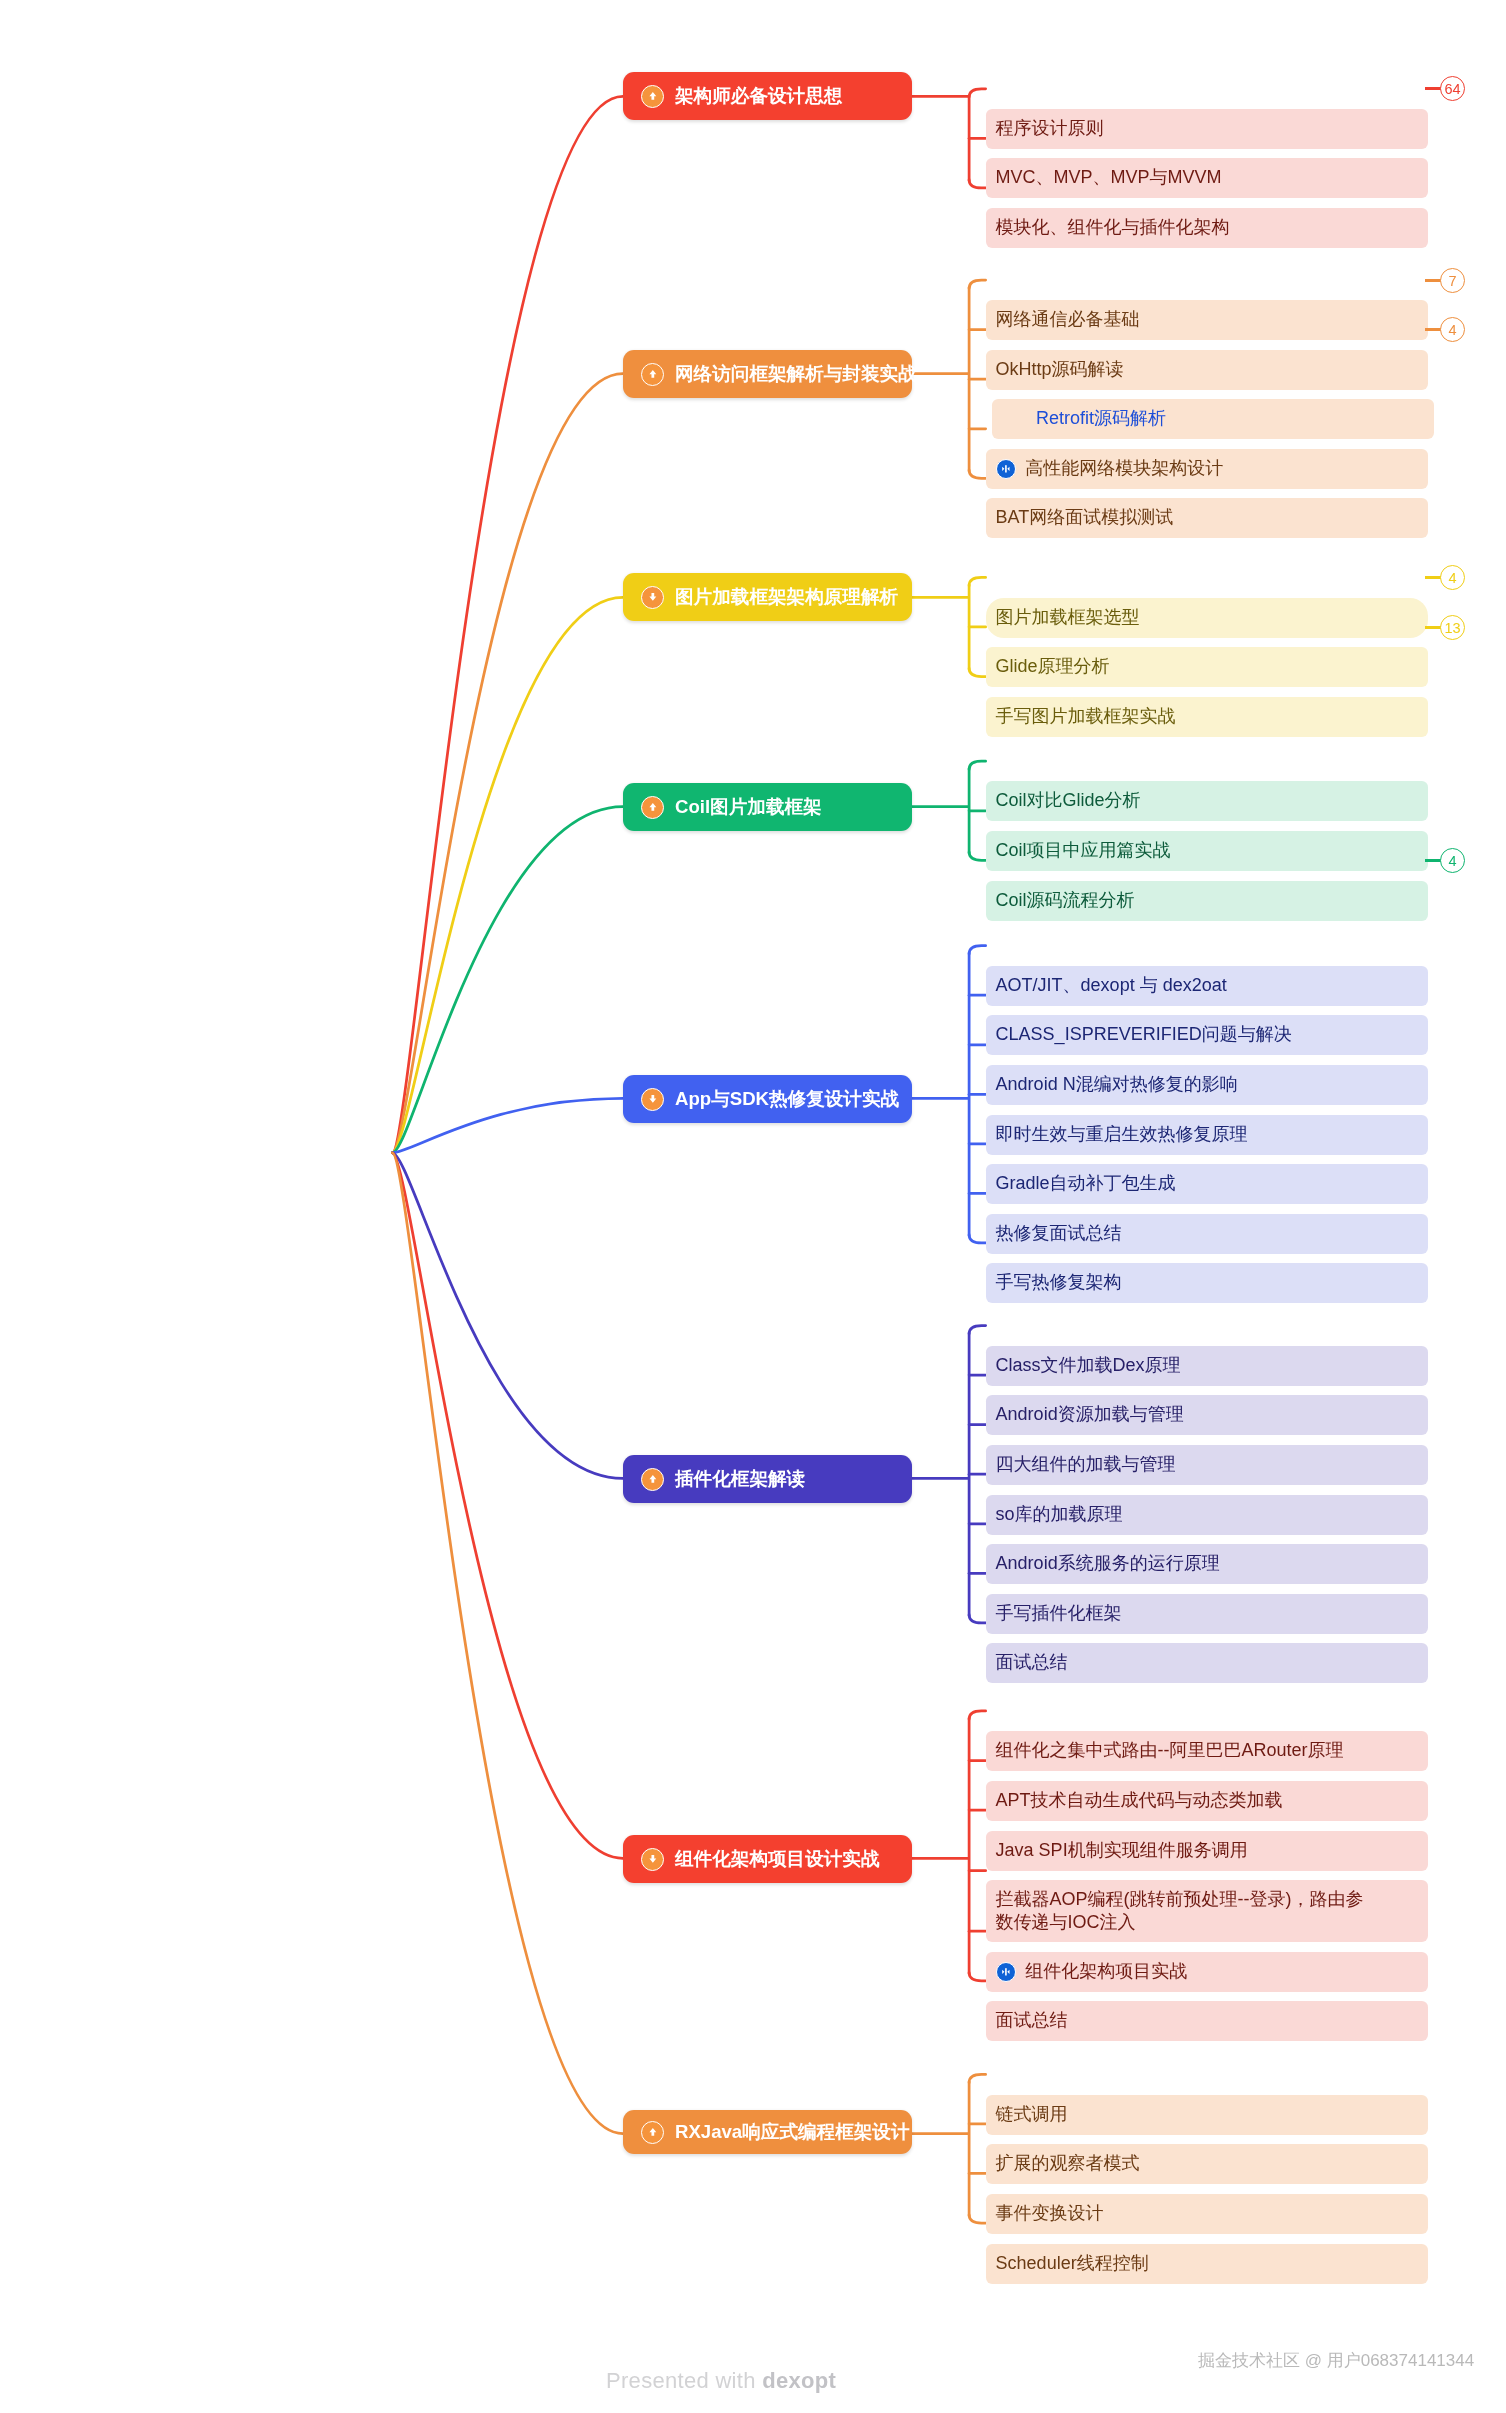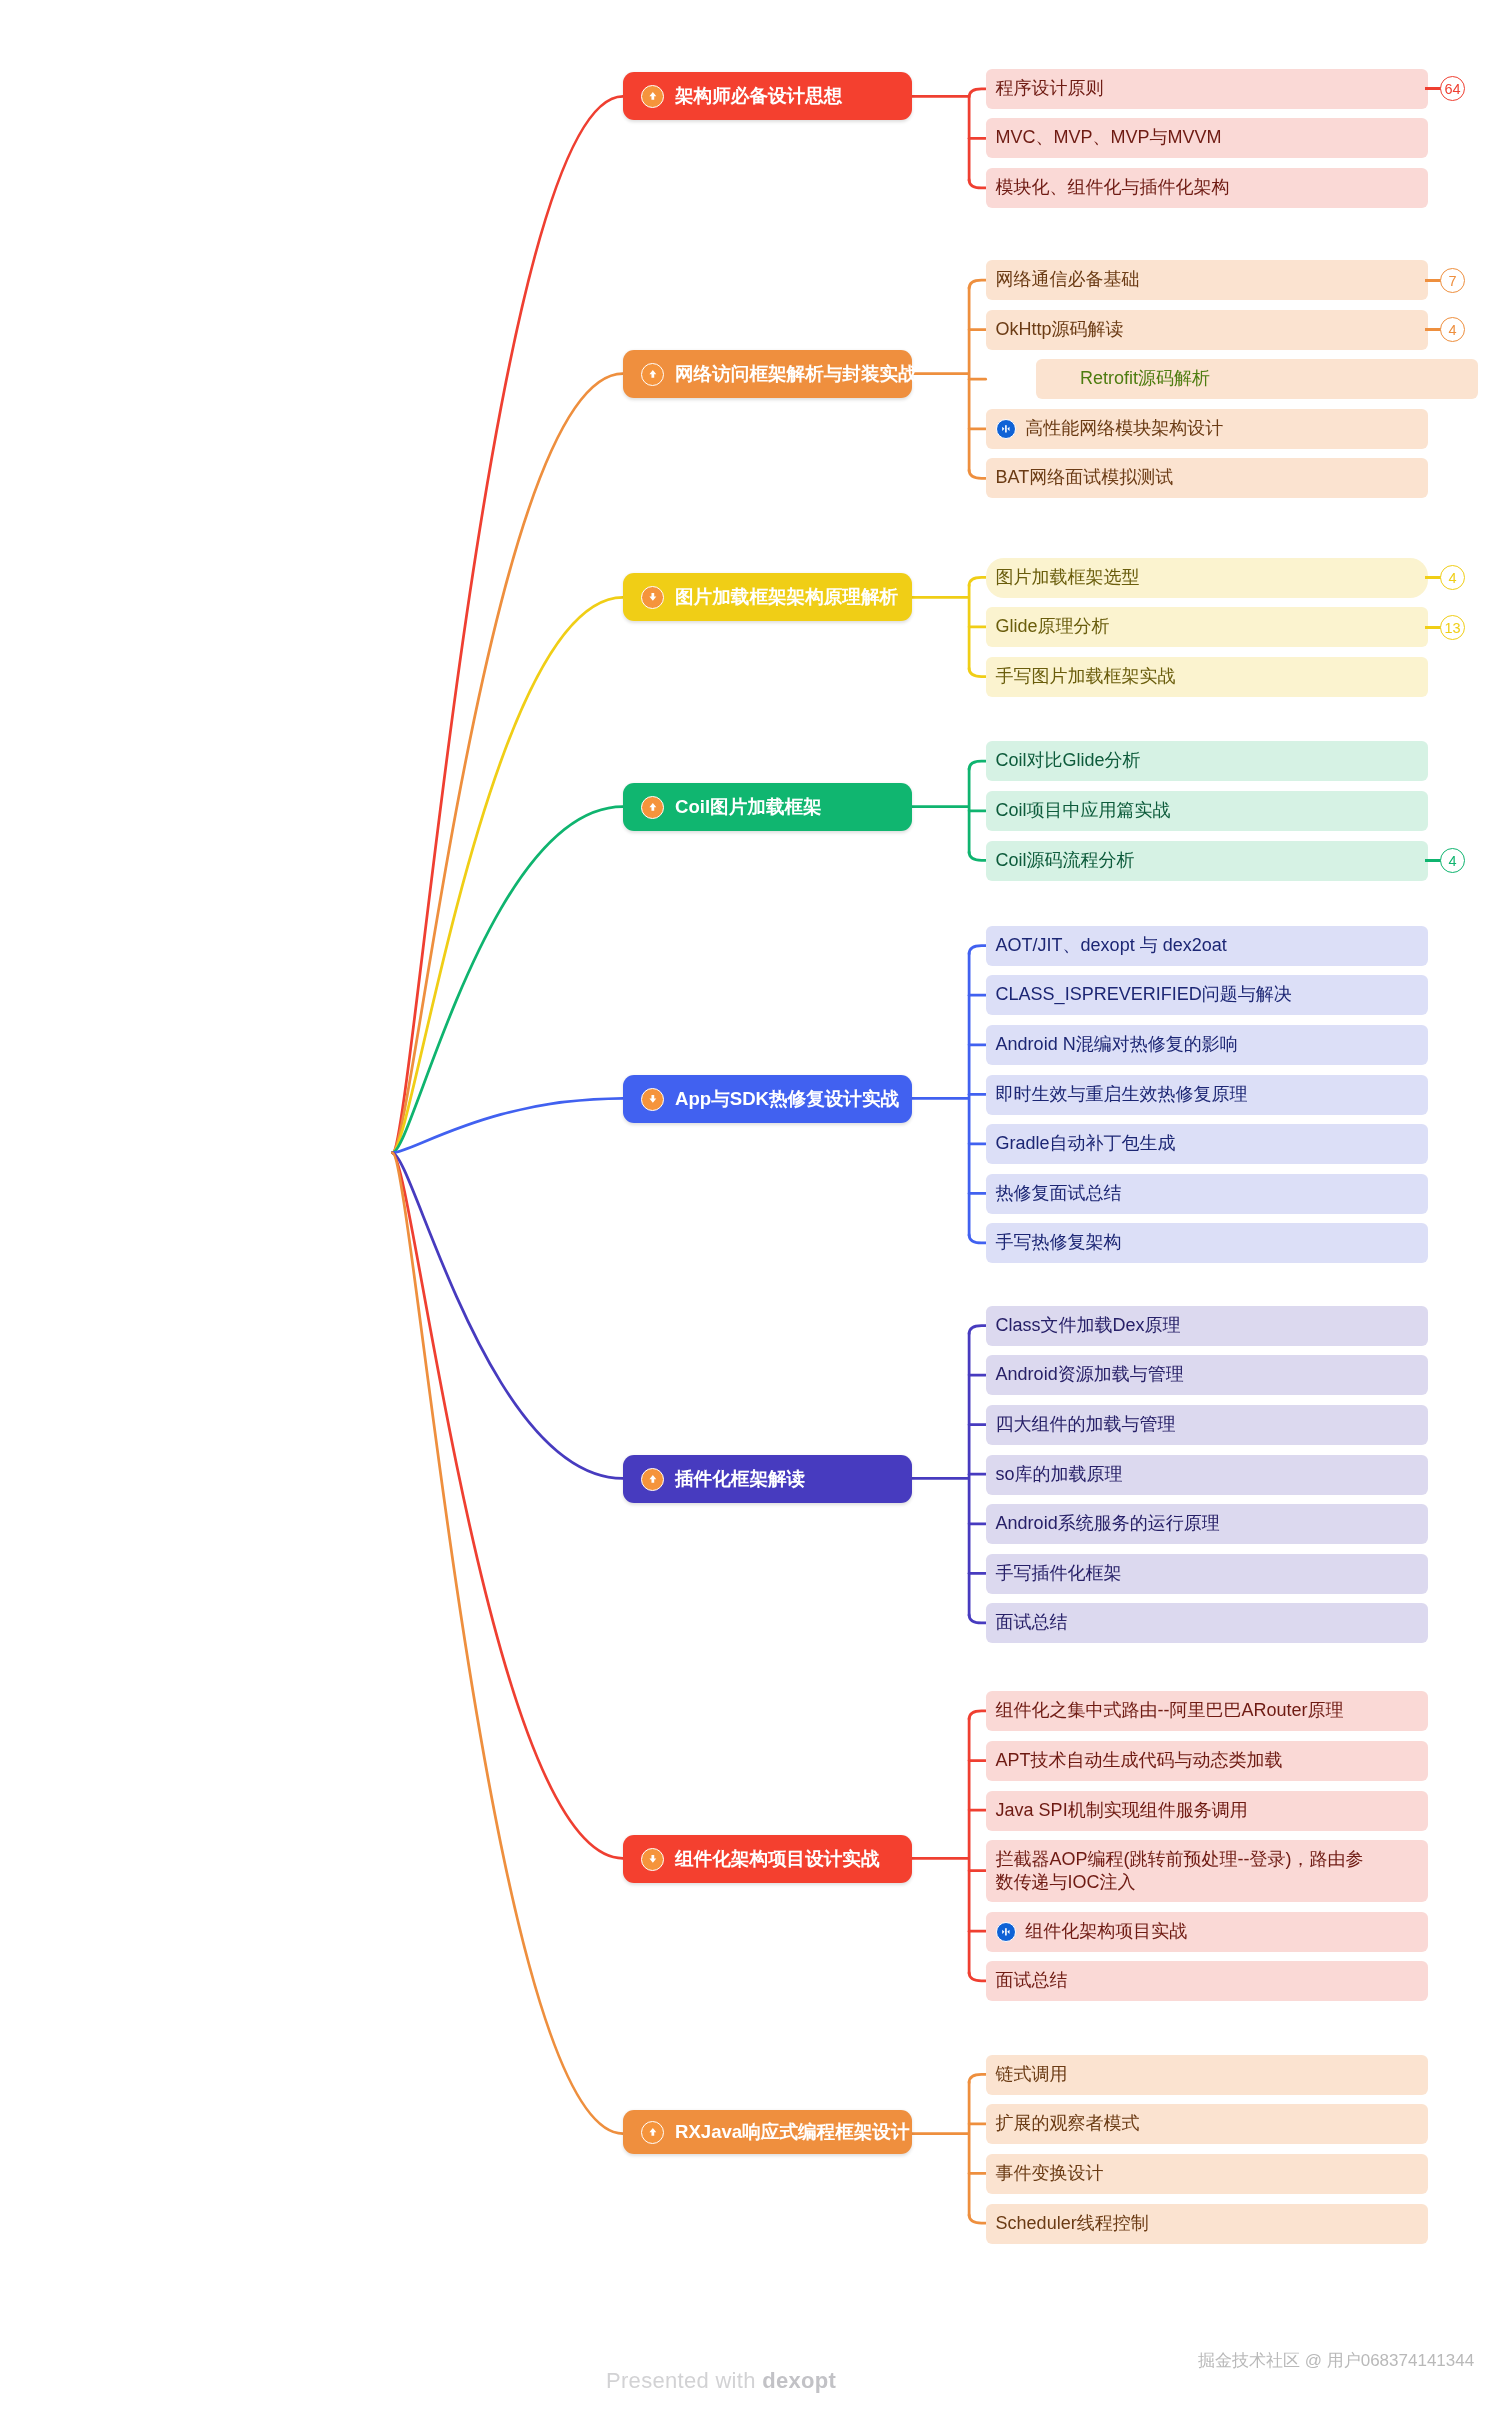--- a/index.html
+++ b/index.html
@@ -49,20 +49,21 @@
 
   
   .leaf-node{
     position:absolute;
     border-radius:6.2px;
     display:flex;align-items:center;
     padding:0 9.6px;
     box-sizing:border-box;
     font-size:18px;
     line-height:1.28;
+    margin-top:40px;
   }
   .leaf-text{white-space:pre-line;}
   .flag-icon{
     width:20px;height:20px;border-radius:50%;
     background:#0f62d6;
     display:inline-flex;align-items:center;justify-content:center;
     margin-right:9.6px;flex:0 0 auto;
     border:1.4px solid #ffffff;box-sizing:border-box;
   }
 
@@ -189,21 +190,21 @@
       <div class="leaf-node" style="left: 986px; top: 260px; width: 442px; height: 40px; background: rgb(251, 227, 208); color: rgb(107, 59, 20);">
         <span class="leaf-text">网络通信必备基础</span>
       </div>
       <div class="badge-tail" style="left: 1425px; top: 279px; width: 16.5px; background: rgb(238, 143, 62);"></div>
       <div class="count-badge" style="left: 1440px; top: 268px; border: 1.7px solid rgb(238, 143, 62); color: rgb(238, 143, 62);">7</div>
       <div class="leaf-node" style="left: 986px; top: 310px; width: 442px; height: 40px; background: rgb(251, 227, 208); color: rgb(107, 59, 20);">
         <span class="leaf-text">OkHttp源码解读</span>
       </div>
       <div class="badge-tail" style="left: 1425px; top: 328px; width: 16.5px; background: rgb(238, 143, 62);"></div>
       <div class="count-badge" style="left: 1440px; top: 317px; border: 1.7px solid rgb(238, 143, 62); color: rgb(238, 143, 62);">4</div>
-      <div class="leaf-node" style="left: 1036px; top: 359px; width: 442px; height: 40px; background: rgb(251, 227, 208); color: #4d7c0f; padding-left: 44px;">
+      <div class="leaf-node" style="left: 992px; top: 359px; width: 442px; height: 40px; background: rgb(251, 227, 208); color: #1d4ed8; padding-left: 44px;">
         <span class="leaf-text">Retrofit源码解析</span>
       </div>
       <div class="leaf-node" style="left: 986px; top: 409px; width: 442px; height: 40px; background: rgb(251, 227, 208); color: rgb(107, 59, 20);">
         <span class="flag-icon">
           <svg width="11.7" height="11.7" viewBox="0 0 16 16" aria-hidden="true">
             <rect x="7" y="3" width="2.2" height="10" fill="#ffffff"></rect>
             <path d="M3 5 L6 8 L3 11 Z" fill="#ffffff"></path>
             <path d="M13 5 L10 8 L13 11 Z" fill="#ffffff"></path>
           </svg>
         </span>

